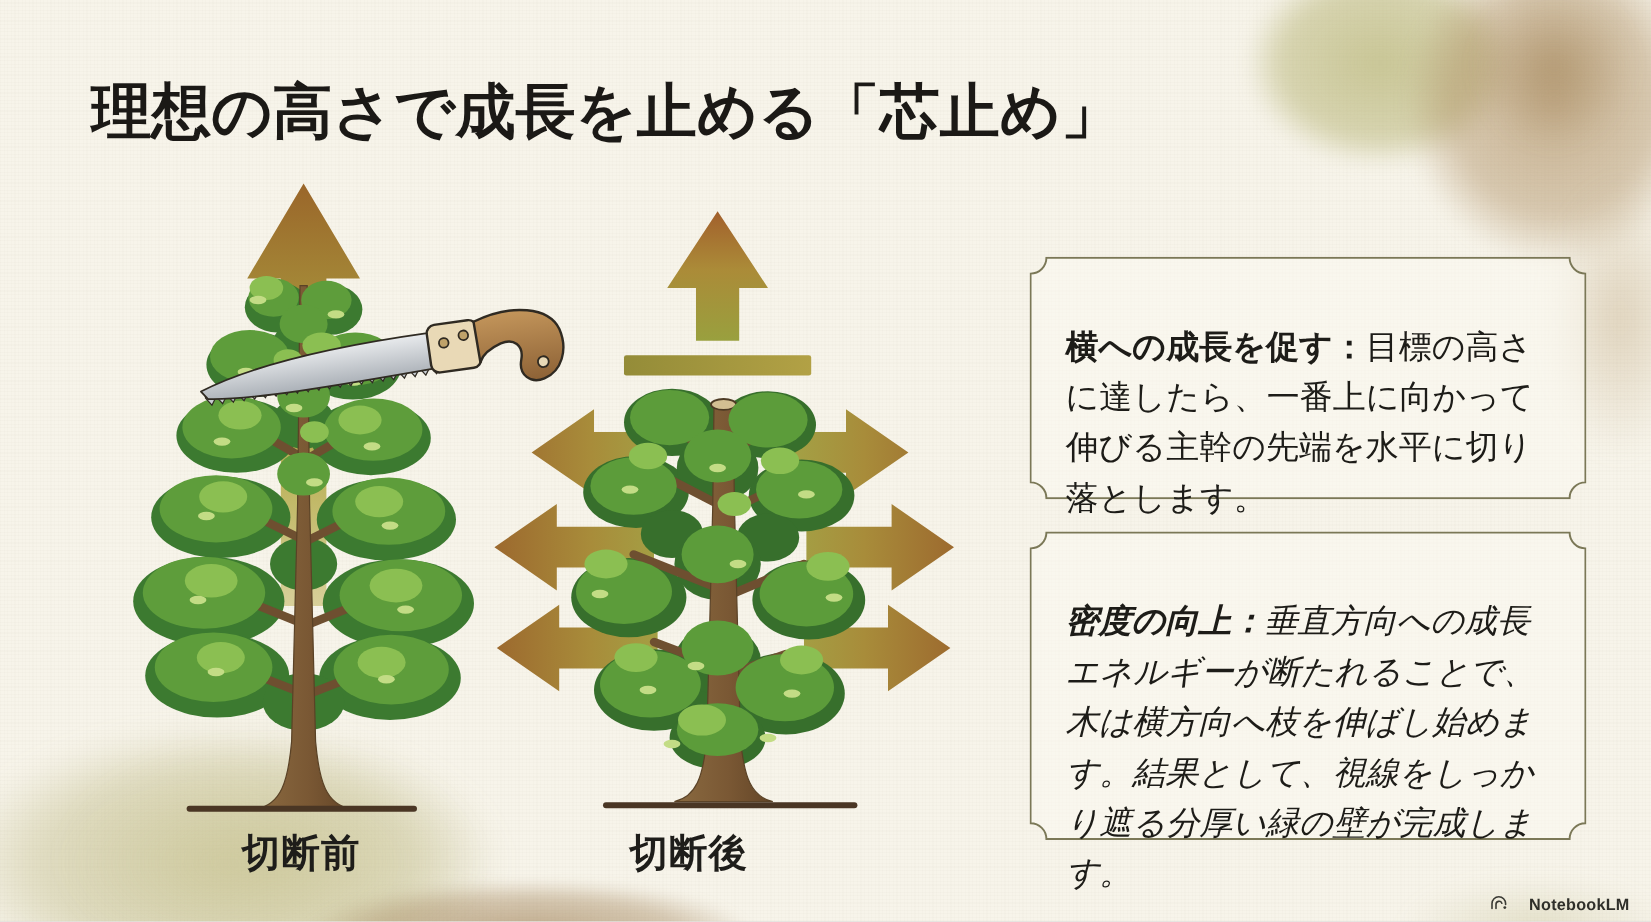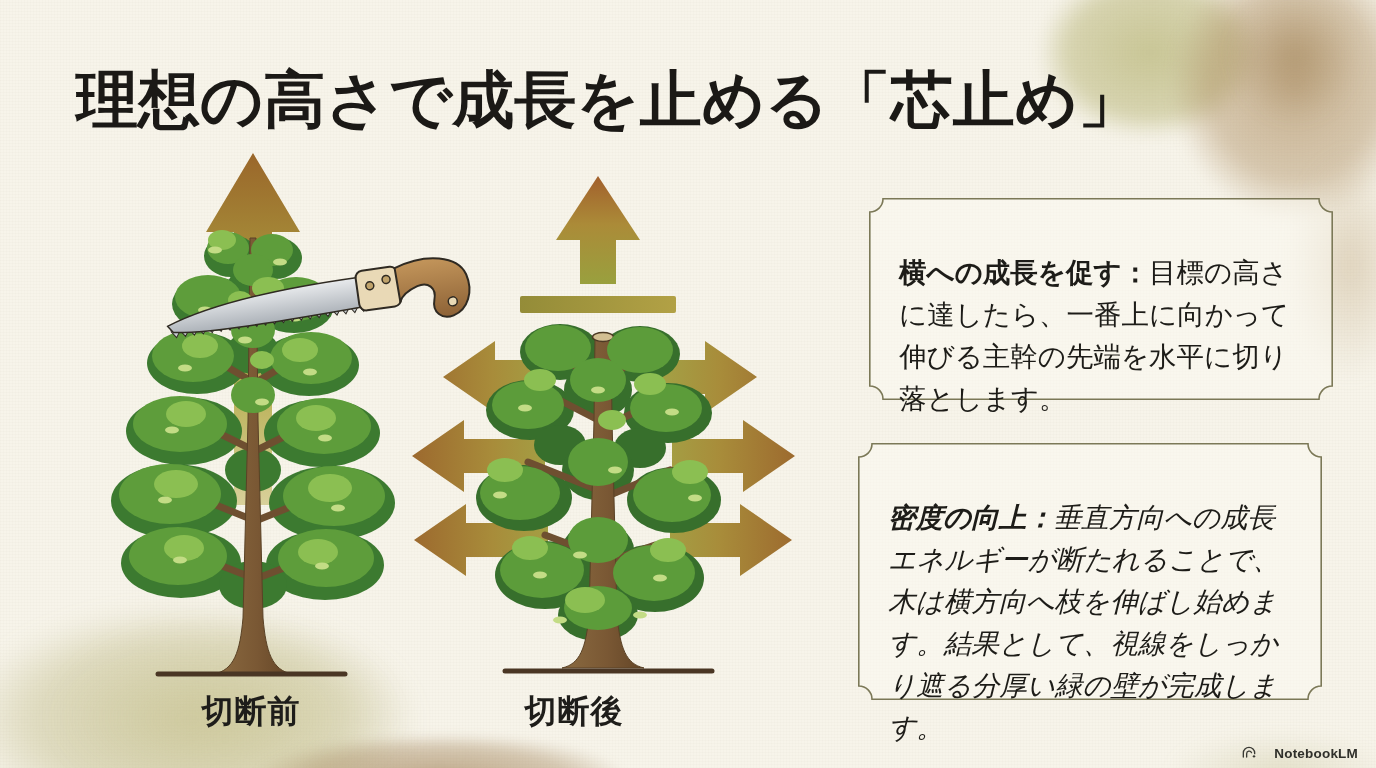--- a/index.html
+++ b/index.html
@@ -31,32 +31,32 @@
     background:radial-gradient(closest-side,rgba(200,195,140,.4),rgba(200,195,140,0) 80%);border-radius:50%;}
   .b-b-brown{left:205px;top:722px;width:470px;height:115px;filter:blur(5px);
     background:radial-gradient(closest-side,rgba(150,116,70,.6),rgba(150,116,70,.35) 55%,rgba(150,116,70,0) 80%);
     border-radius:48% 52% 60% 40%/65% 55% 45% 35%;}
   .b-br-olive{left:1140px;top:722px;width:280px;height:100px;filter:blur(9px);
     background:radial-gradient(closest-side,rgba(180,175,120,.3),rgba(180,175,120,0) 80%);border-radius:50%;}
 
   .page-title{
     position:absolute;left:76px;top:62px;margin:0;
     font-family:"Liberation Serif","DejaVu Serif",serif;
-    font-weight:bold;font-size:62px;line-height:1.25;letter-spacing:0px;color:#1b1916;
+    font-weight:bold;font-size:50px;line-height:1.25;letter-spacing:0px;color:#1b1916;
   }
   .illustration{position:absolute;left:0;top:140px;}
   .tree-label{
     position:absolute;top:690px;width:170px;text-align:center;
     font-size:32px;font-weight:600;color:#1e1d1a;letter-spacing:1px;
   }
   .label-before{left:166px;}
   .label-after{left:489px;}
 
   .callout{position:absolute;left:858px;width:464px;}
-  .callout-1{top:198px;height:172px;margin-left:11px;}
+  .callout-1{top:214px;height:172px;}
   .callout-2{top:443px;height:257px;font-style:italic;}
   .callout .frame{position:absolute;left:0;top:0;}
   .callout .box-text{
     position:relative;padding:26px 26px 0 30px;
     font-size:27.5px;line-height:42px;color:#1d1c18;
   }
   .box-text b{font-weight:bold;}
 
   .footer-brand{
     position:absolute;right:18px;bottom:7px;display:flex;align-items:center;gap:17px;

